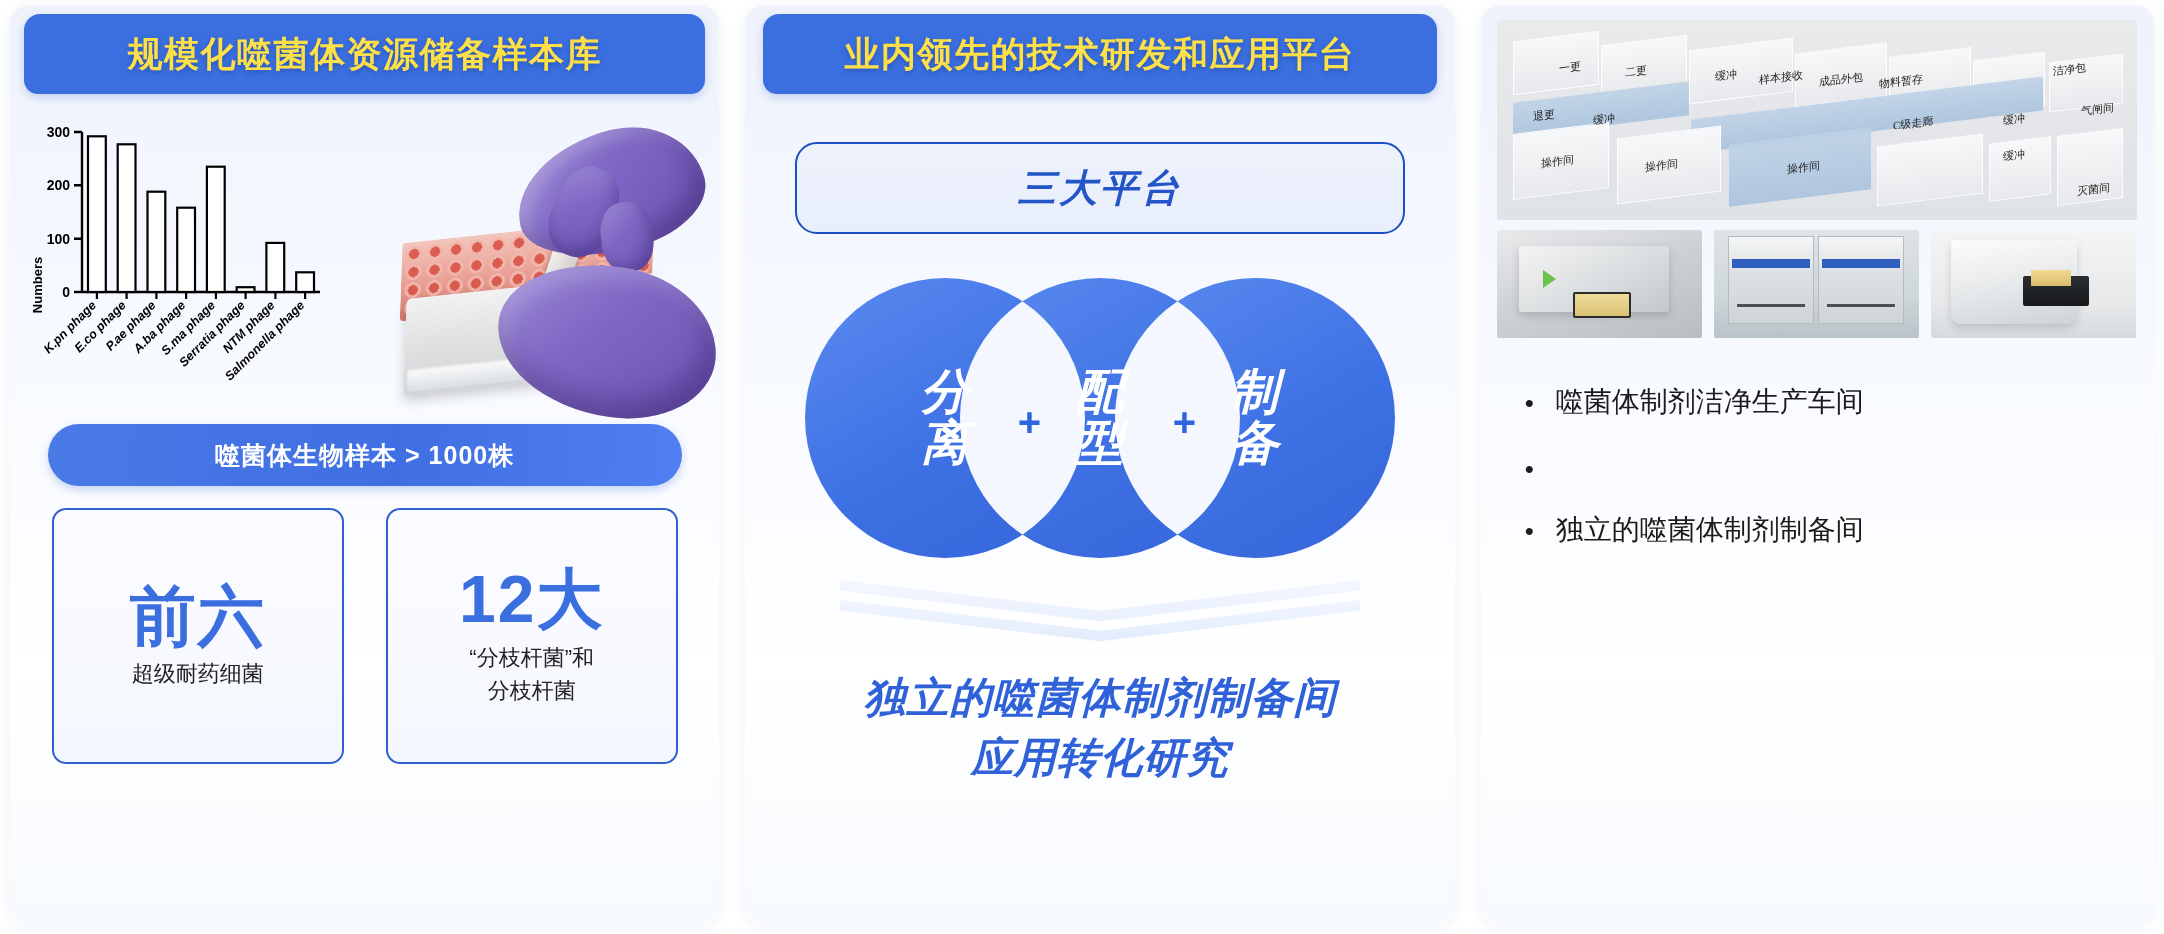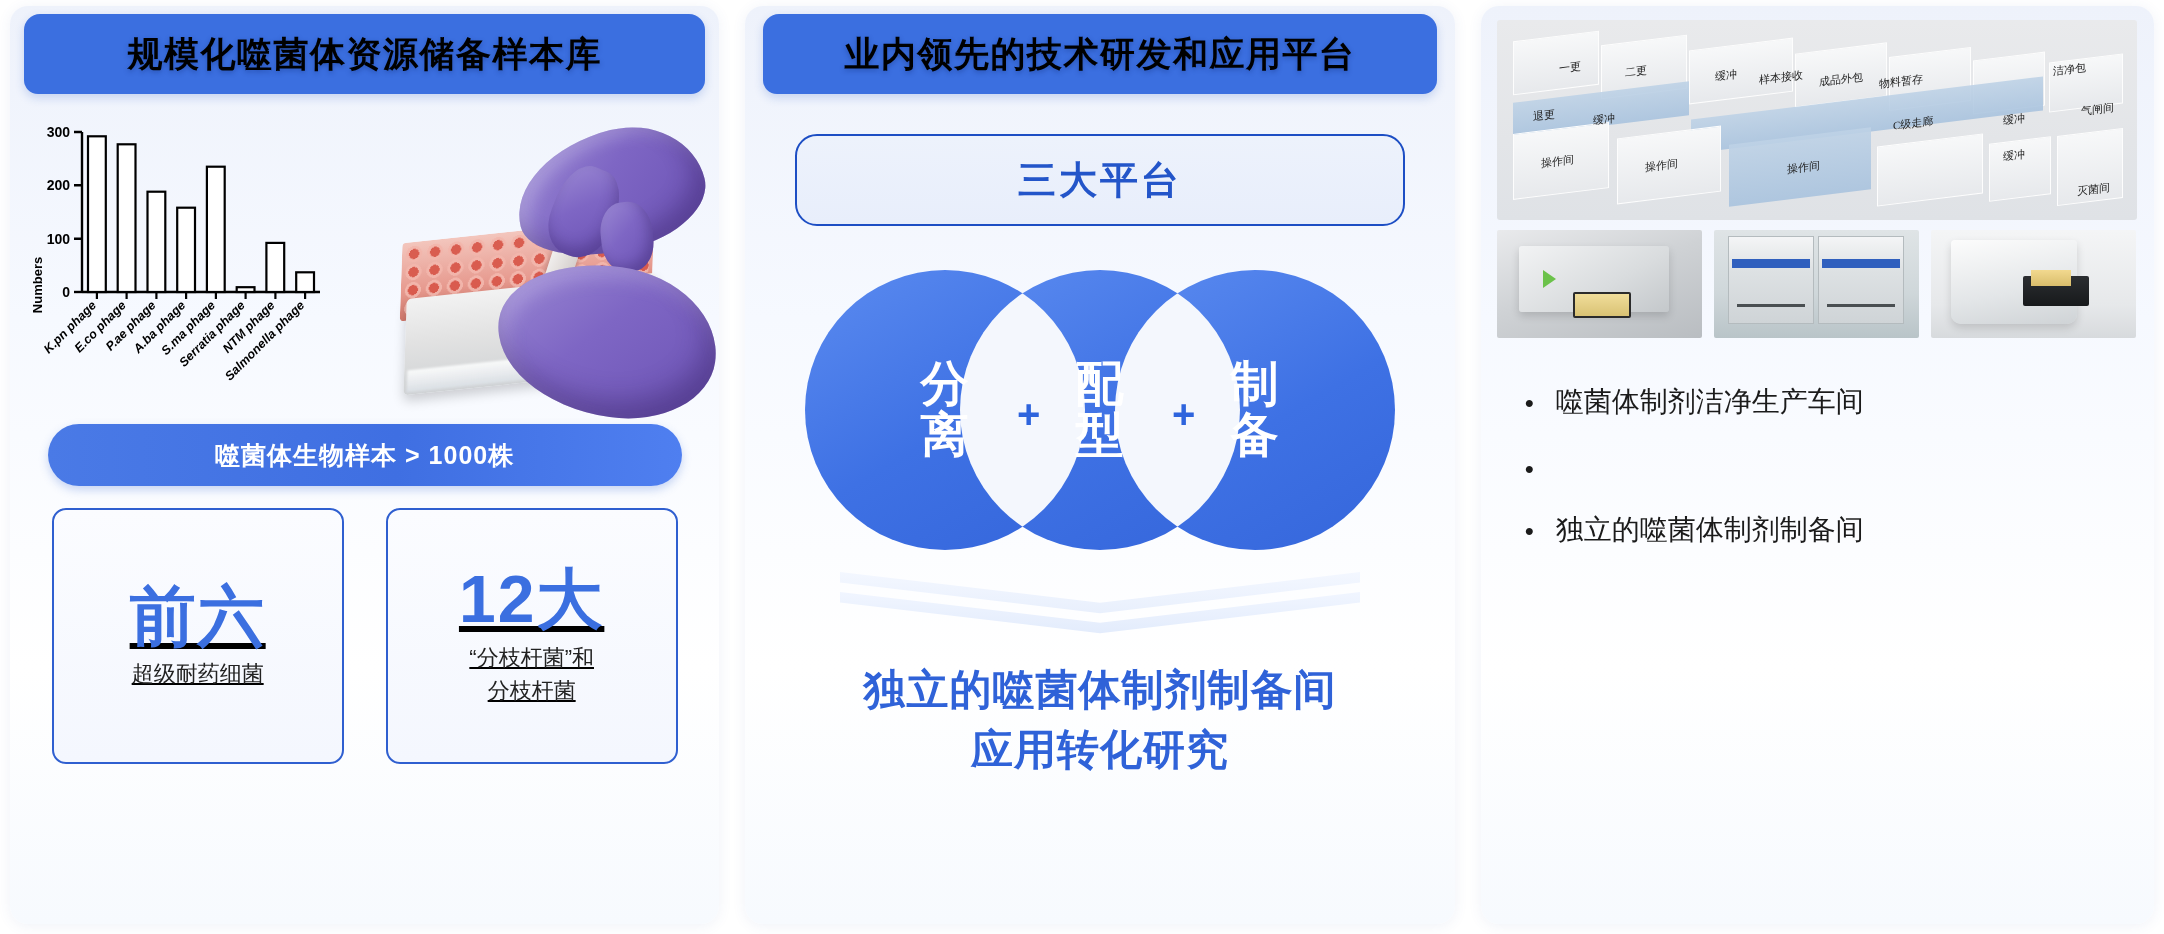--- a/index.html
+++ b/index.html
@@ -28,21 +28,21 @@
   }
   .card-head {
     position: relative;
     height: 80px;
     background: #3b6fe0;
     border-radius: 16px 16px 14px 14px;
     display: flex; align-items: center; justify-content: center;
     box-shadow: 0 4px 10px rgba(45,95,200,.22);
   }
   .card-head .title {
-    color: #000000;
+    color: #fde047;
     font-size: 35px;
     font-weight: bold;
     letter-spacing: 1.5px;
     text-shadow: 0 2px 5px rgba(20,50,130,.45);
     white-space: nowrap;
   }
 
   
   .panel-left   { width: 710px; }
   .panel-mid    { width: 710px; }
@@ -156,38 +156,38 @@
     width: 634px; height: 62px;
     background: linear-gradient(92deg,#4a7ae6 0%,#3f6fe2 55%,#4f7ff0 100%);
     border-radius: 32px;
     display:flex; align-items:center; justify-content:center;
     color:#fff; font-size:25px; font-weight:bold; letter-spacing:1px;
     box-shadow: 0 4px 10px rgba(50,100,210,.26);
   }
   .stat-row {
     margin: 22px auto 6px auto;
     width: 640px;
-    display: flex; gap: 42px; justify-content: center; text-decoration: underline;
+    display: flex; gap: 42px; justify-content: center;
   }
   .stat-box {
     width: 292px; height: 256px;
     border: 2px solid #2f5fd0;
     border-radius: 14px;
     background: linear-gradient(180deg,#fbfcff 0%,#f4f7fe 100%);
     display:flex; flex-direction:column; align-items:center; justify-content:center;
     gap: 6px;
   }
   .stat-big {
     color:#3b6fe0; font-size:66px; font-weight:bold; line-height:1.05;
     letter-spacing: 2px;
   }
   .stat-sub { color:#222; font-size:22px; line-height:1.5; text-align:center; }
 
   
-  .mid-body { position: relative; padding: 8px 34px; }
+  .mid-body { position: relative; padding: 16px 34px; font-style: italic; }
   .three-plat {
     margin: 32px auto 0 auto;
     width: 610px; height: 92px;
     border: 2px solid #1d4ec4;
     border-radius: 22px;
     background: linear-gradient(180deg,#edf2fc 0%,#e8eefb 100%);
     display:flex; align-items:center; justify-content:center;
     color:#2355c9; font-size:38px; font-weight:bold; letter-spacing:3px;
   }
   .venn {

